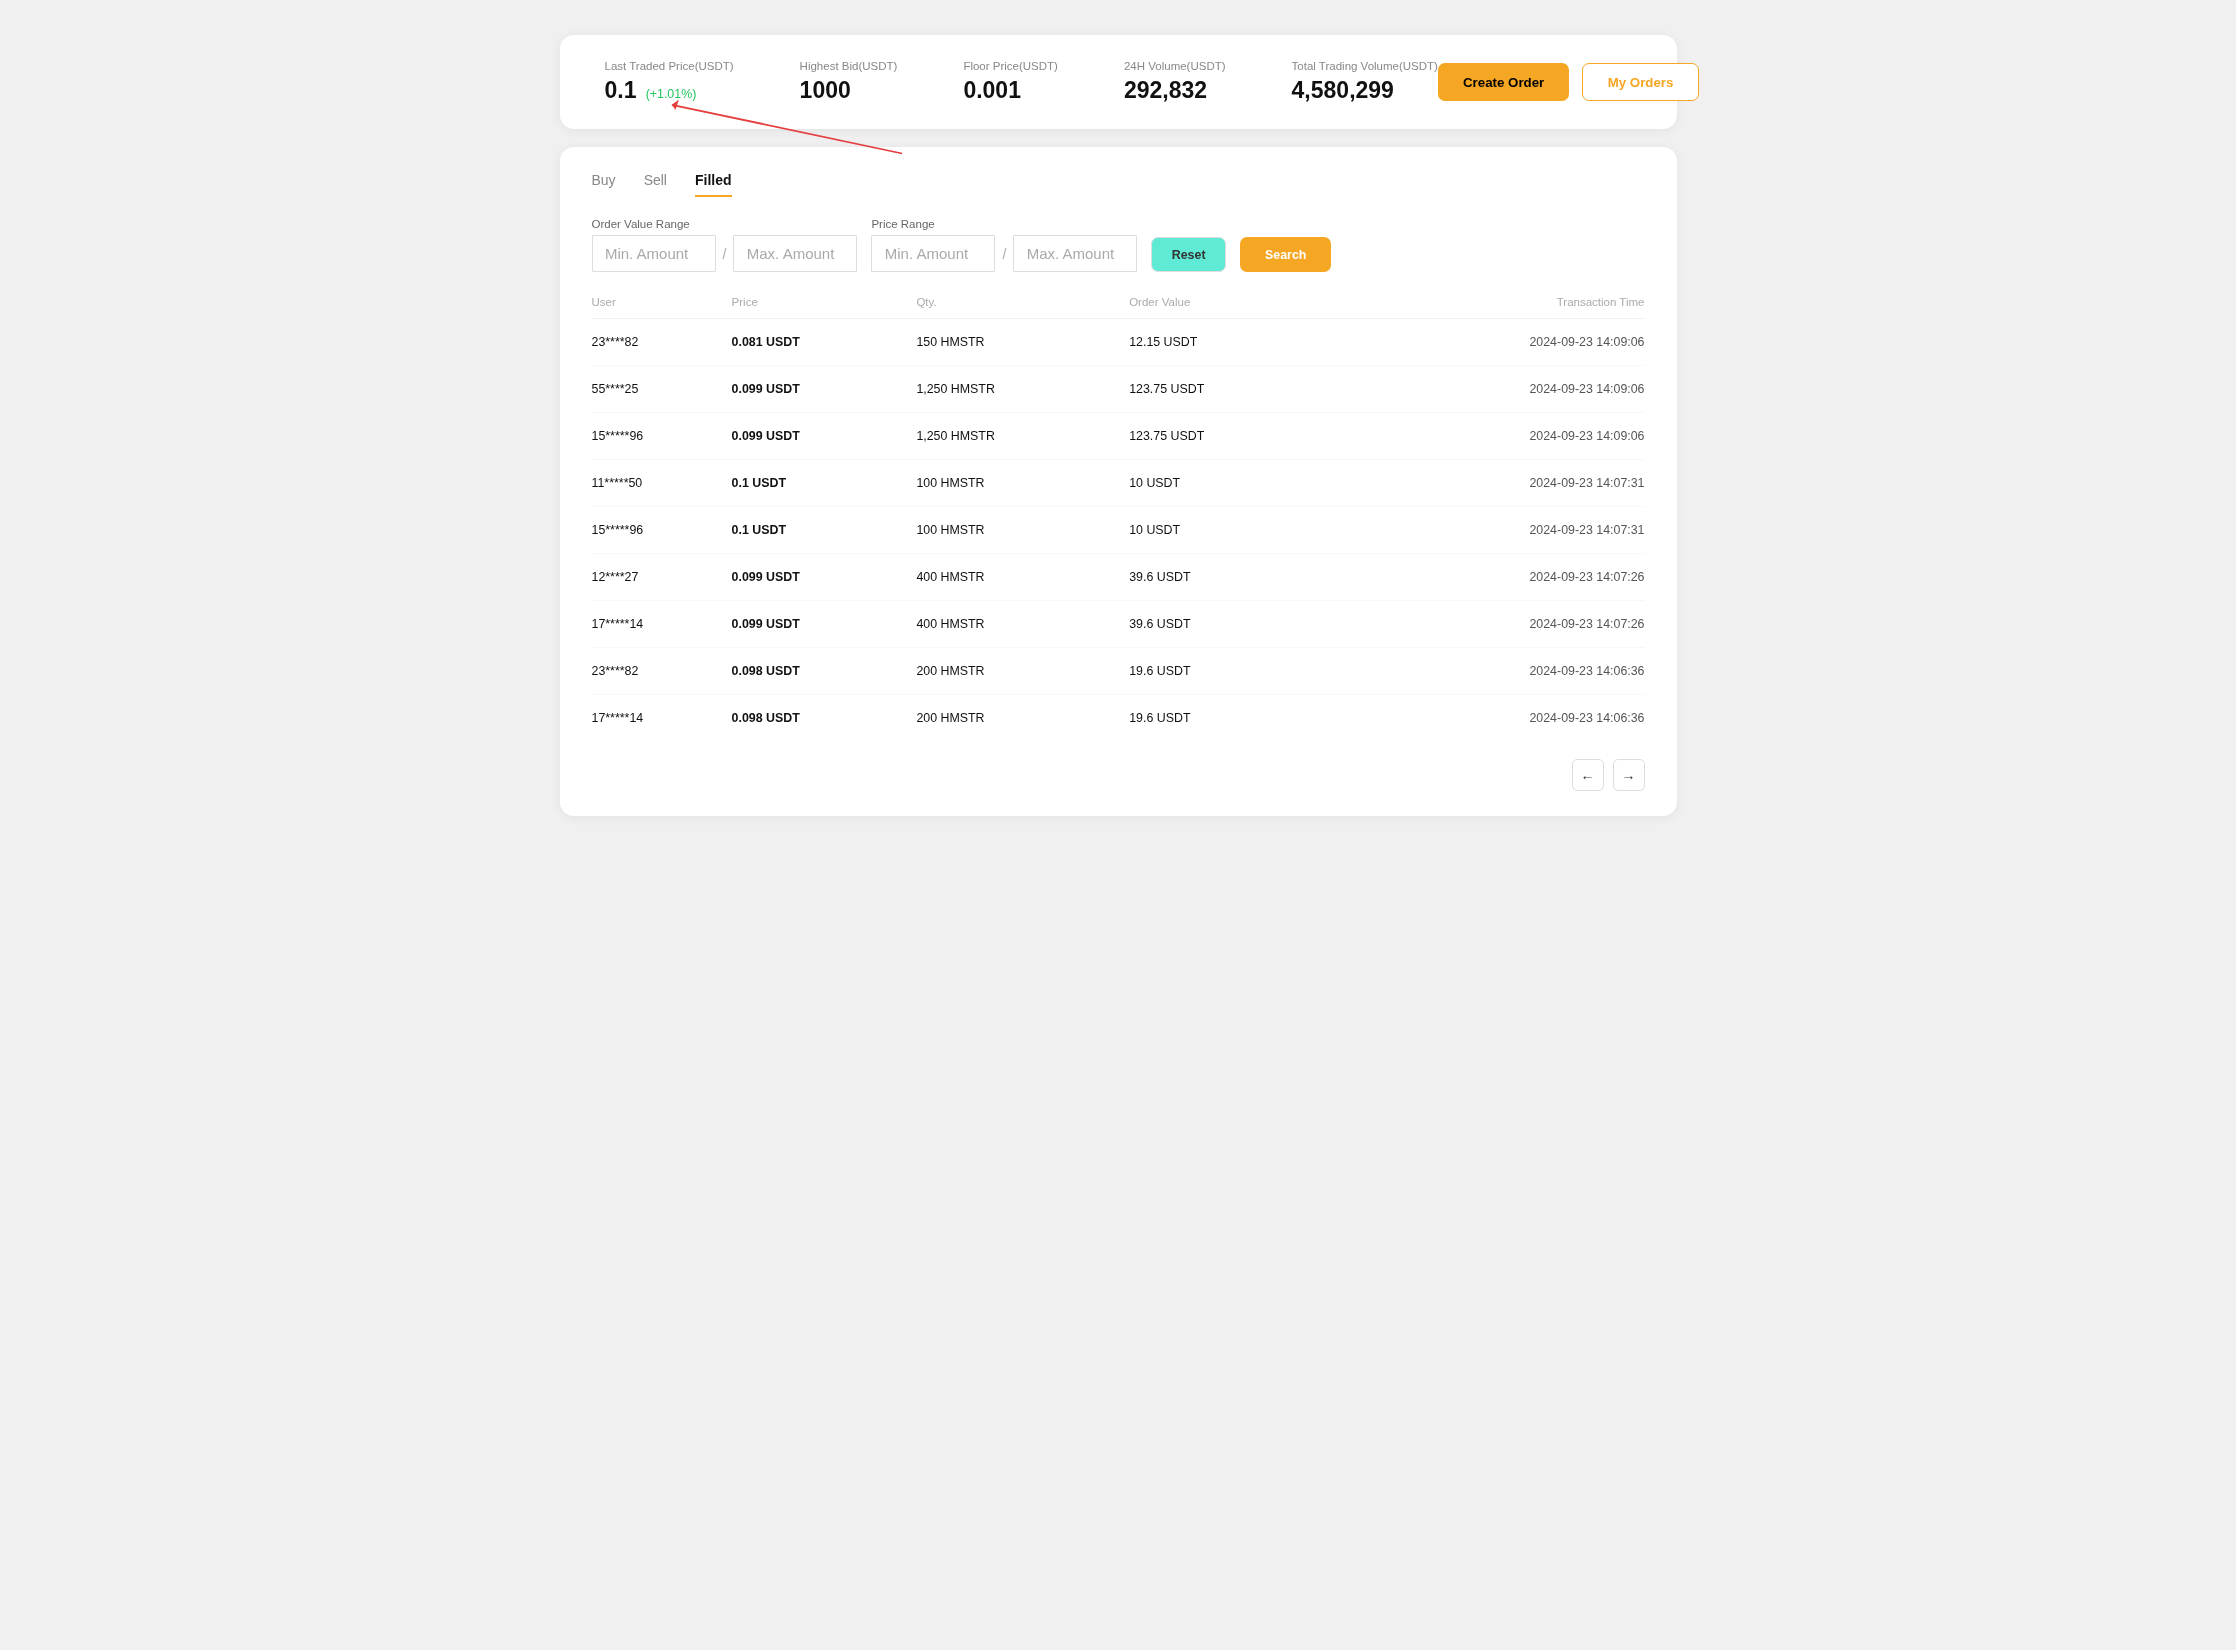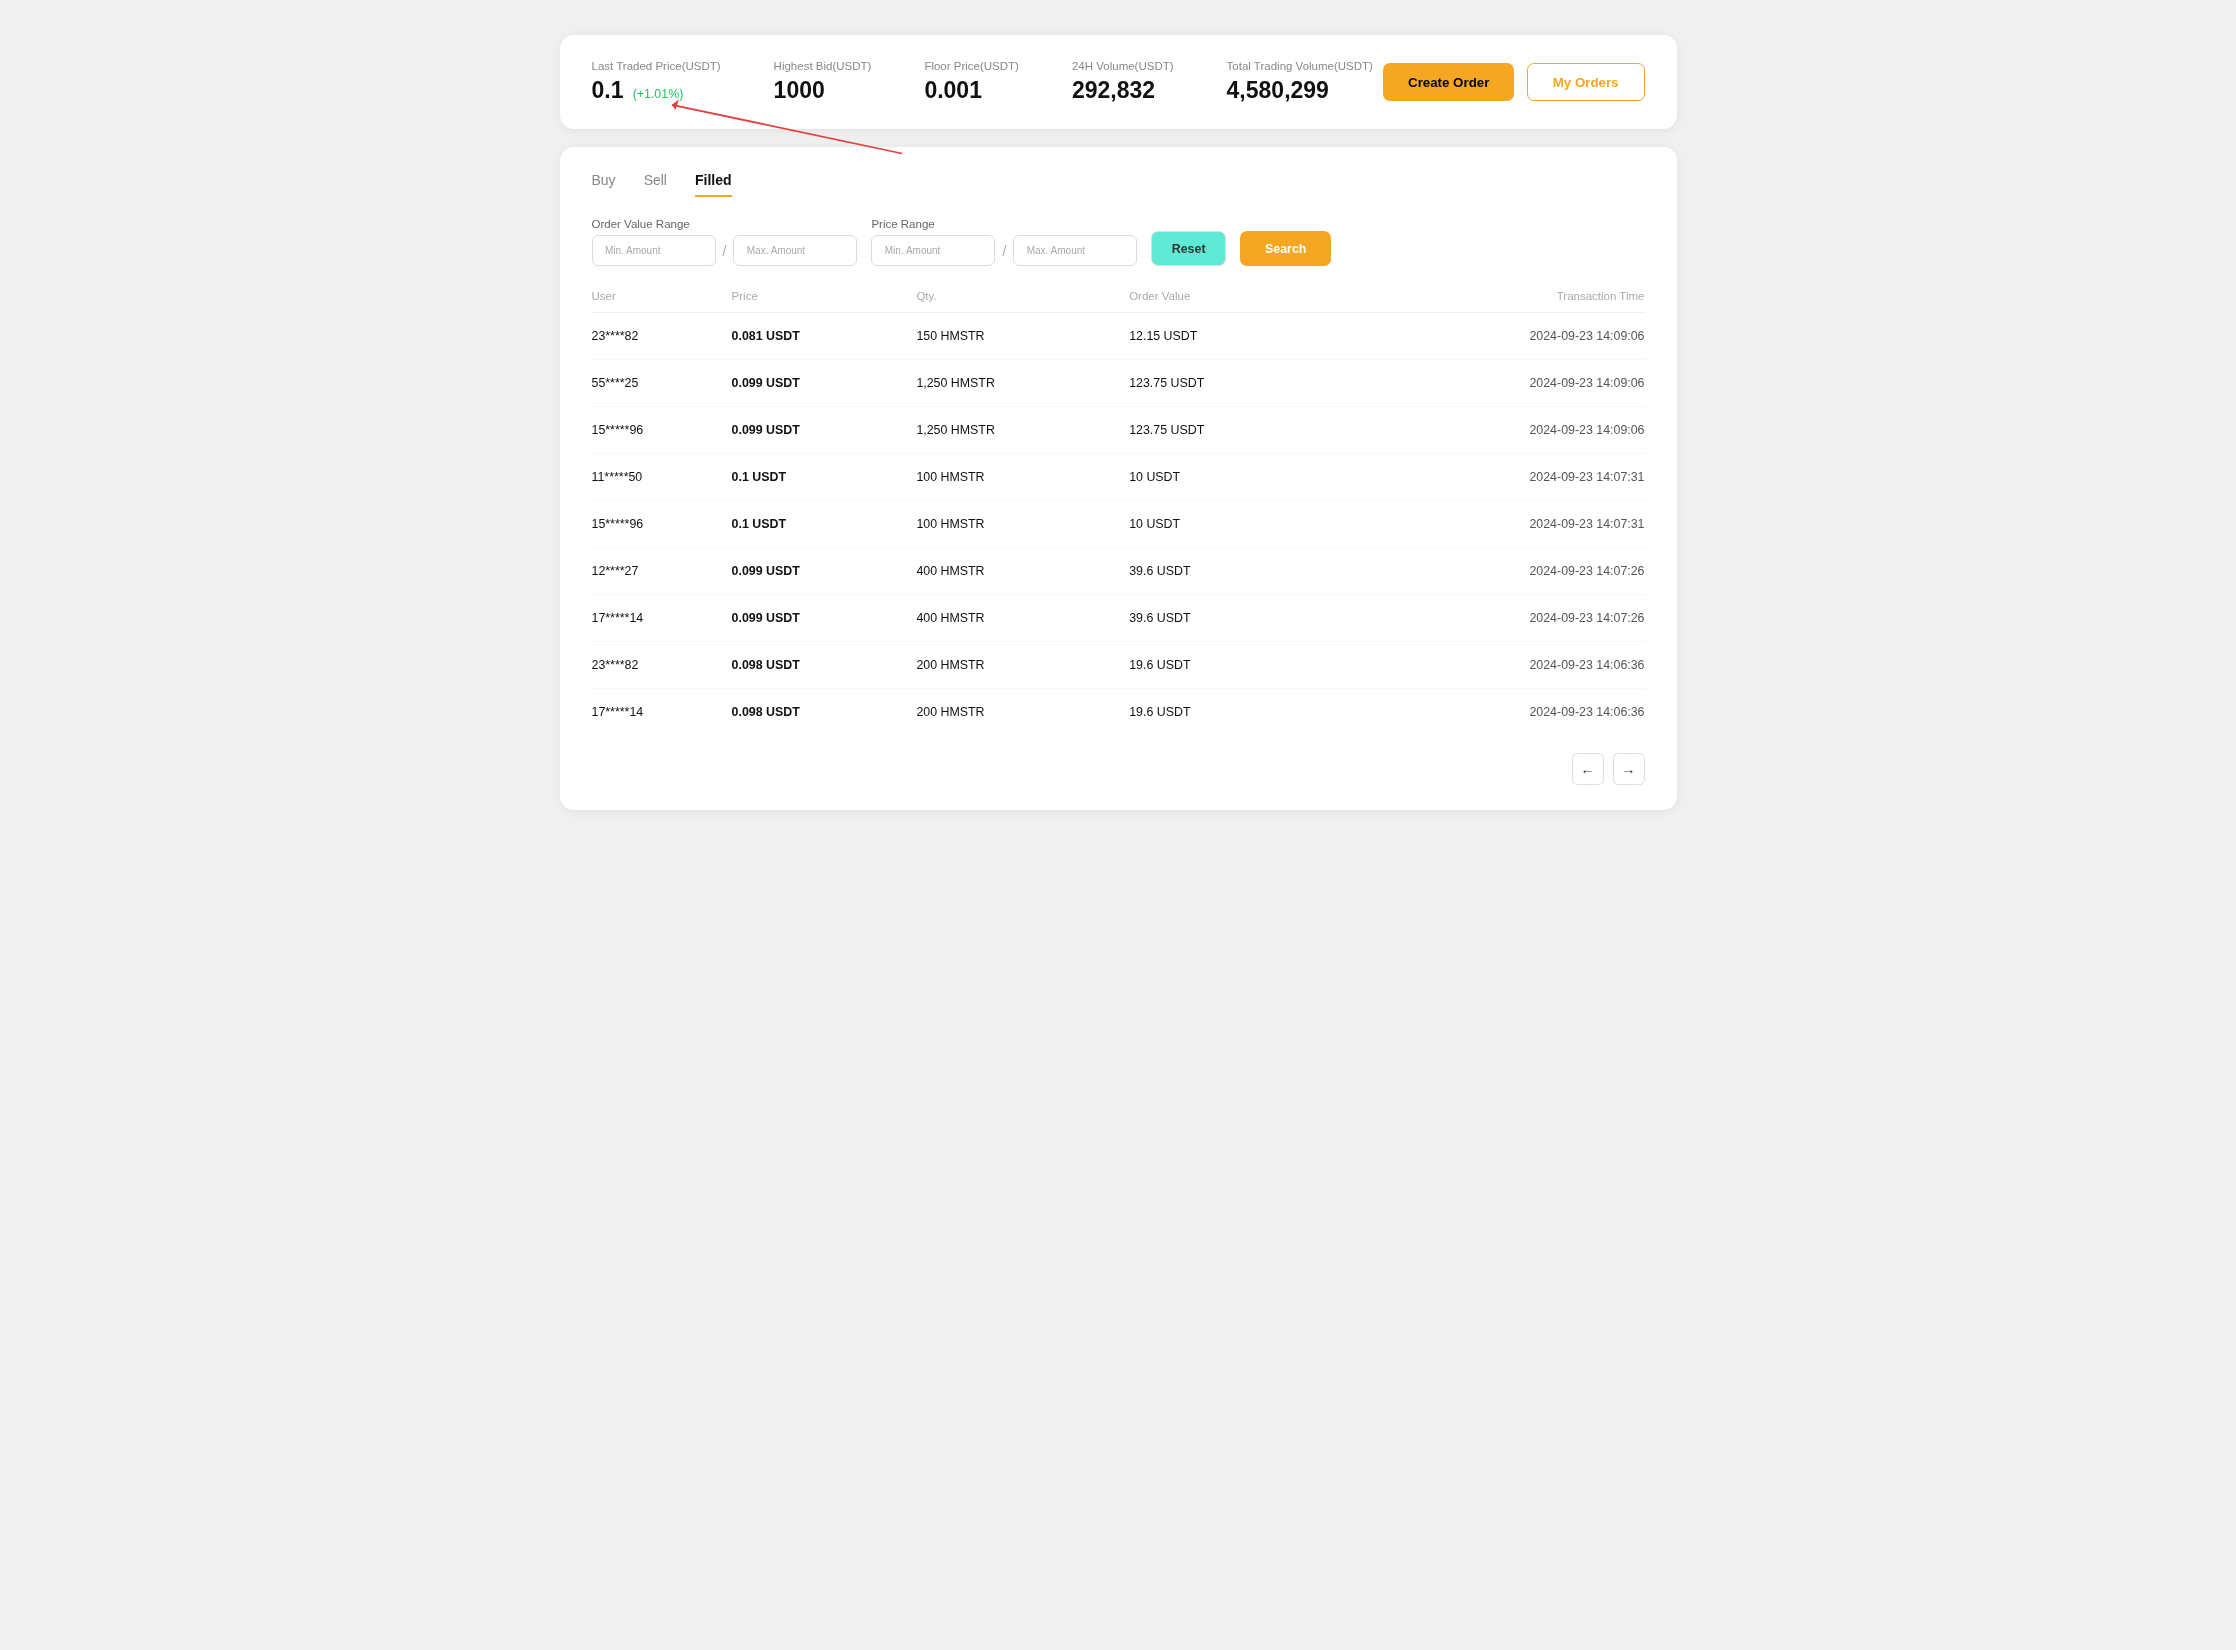--- a/index.html
+++ b/index.html
@@ -34,20 +34,21 @@
     .stats-group {
       display: flex;
       gap: 53px;
       align-items: flex-start;
       position: relative;
     }
     .stat-item {
       display: flex;
       flex-direction: column;
       gap: 5.3px;
+      margin-left: 13px;
     }
     .stat-label {
       font-size: 11.5px;
       color: #888;
       white-space: nowrap;
     }
     .stat-value {
       font-size: 23px;
       font-weight: 700;
       color: #111;
@@ -128,23 +129,23 @@
       font-size: 11.5px;
       color: #666;
     }
     .filter-inputs {
       display: flex;
       align-items: center;
       gap: 7px;
     }
     .filter-input {
       border: 0.9px solid #ddd;
-      border-radius: 6px;
+      border-radius: 1px;
       padding: 8.9px 12.4px;
-      font-size: 10px;
+      font-size: 15px;
       color: #aaa;
       width: 124px;
       outline: none;
       background: #fff;
     }
     .filter-input::placeholder { color: #aaa; }
     .separator {
       color: #aaa;
       font-size: 14px;
     }

